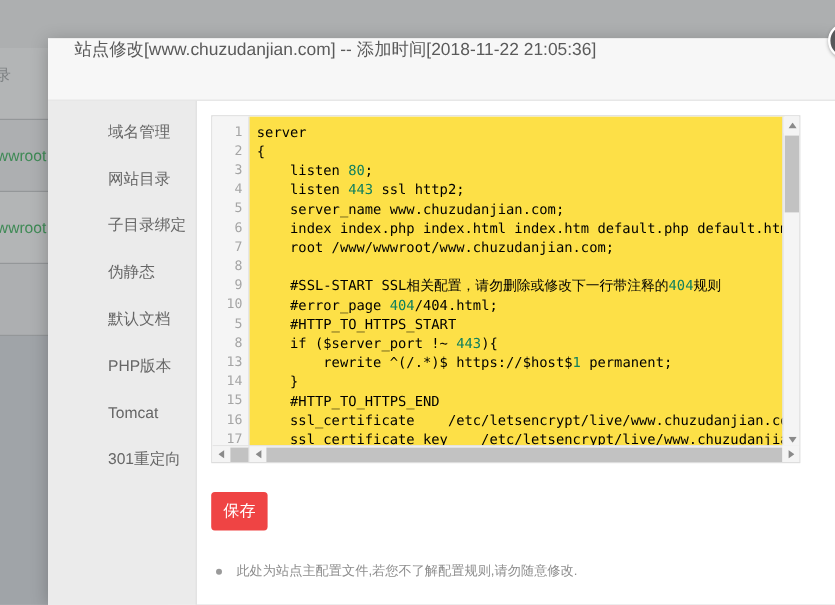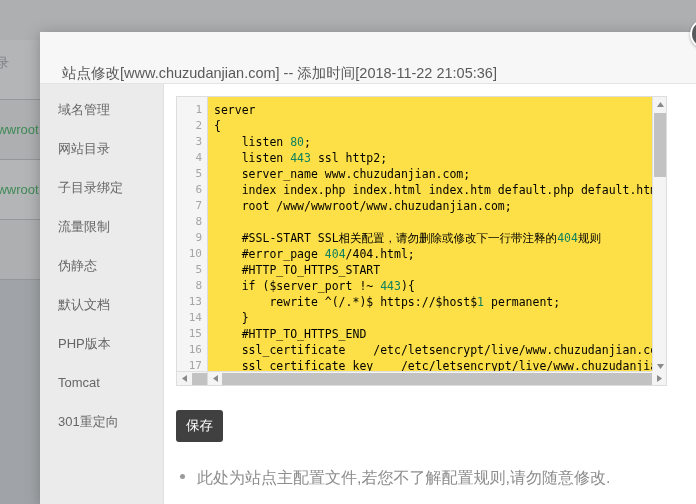--- a/index.html
+++ b/index.html
@@ -45,21 +45,21 @@
     position: absolute;
     left: 40px; top: 32px;
     width: 656px; height: 472px;
     background: #ffffff;
     box-shadow: 0 2px 14px rgba(0,0,0,.25);
   }
   #modal-header {
     height: 52px;
     background: #f7f7f7;
     border-bottom: 1px solid #e3e3e3;
-    display: flex; align-items: flex-end;
+    display: flex; align-items: flex-start;
     padding-left: 22px;
   }
   #modal-title {
     font-size: 14.5px;
     color: #5a5a5a;
     white-space: nowrap;
   }
   #close-btn {
     position: absolute;
     right: -24px; top: -13px;
@@ -83,20 +83,21 @@
     flex: none;
   }
   .side-item {
     height: 39px;
     line-height: 39px;
     padding-left: 18px;
     font-size: 13px;
     color: #666666;
     cursor: pointer;
     white-space: nowrap;
+    margin-left: 32px;
   }
   .side-item.active {
     background: #ffffff;
     color: #444444;
   }
 
   
   #content {
     flex: 1;
     padding: 12px 0 0 12px;
@@ -193,33 +194,33 @@
   #hs-corner {
     position: absolute; right: 0; bottom: 0;
     width: 14px; height: 14px; background: #f4f4f4;
     display: flex; align-items: center; justify-content: center;
   }
 
   
   #save-btn {
     margin-top: 24px;
     width: 47px; height: 32px;
-    background: #404040;
+    background: #ef4444;
     border: none; border-radius: 3px;
     color: #ffffff;
     font-size: 13.5px;
     font-family: "Liberation Sans", "DejaVu Sans", sans-serif;
     cursor: pointer;
   }
 
   
   #footer-note {
     margin-top: 26px;
     display: flex; align-items: flex-start;
-    font-size: 16px;
+    font-size: 11px;
     color: #8d8d8d;
   }
   #note-bullet {
     width: 5px; height: 5px; border-radius: 50%;
     background: #9a9a9a;
     margin: 6px 12px 0 4px; flex: none;
   }
 </style>
 </head>
 <body>
@@ -254,23 +255,20 @@
 
     <div id="sidebar">
       <div class="side-item">
         <span>域名管理</span>
       </div>
       <div class="side-item">
         <span>网站目录</span>
       </div>
       <div class="side-item">
         <span>子目录绑定</span>
-      </div>
-      <div class="side-item">
-        <span>流量限制</span>
       </div>
       <div class="side-item">
         <span>伪静态</span>
       </div>
       <div class="side-item">
         <span>默认文档</span>
       </div>
       <div class="side-item">
         <span>PHP版本</span>
       </div>

